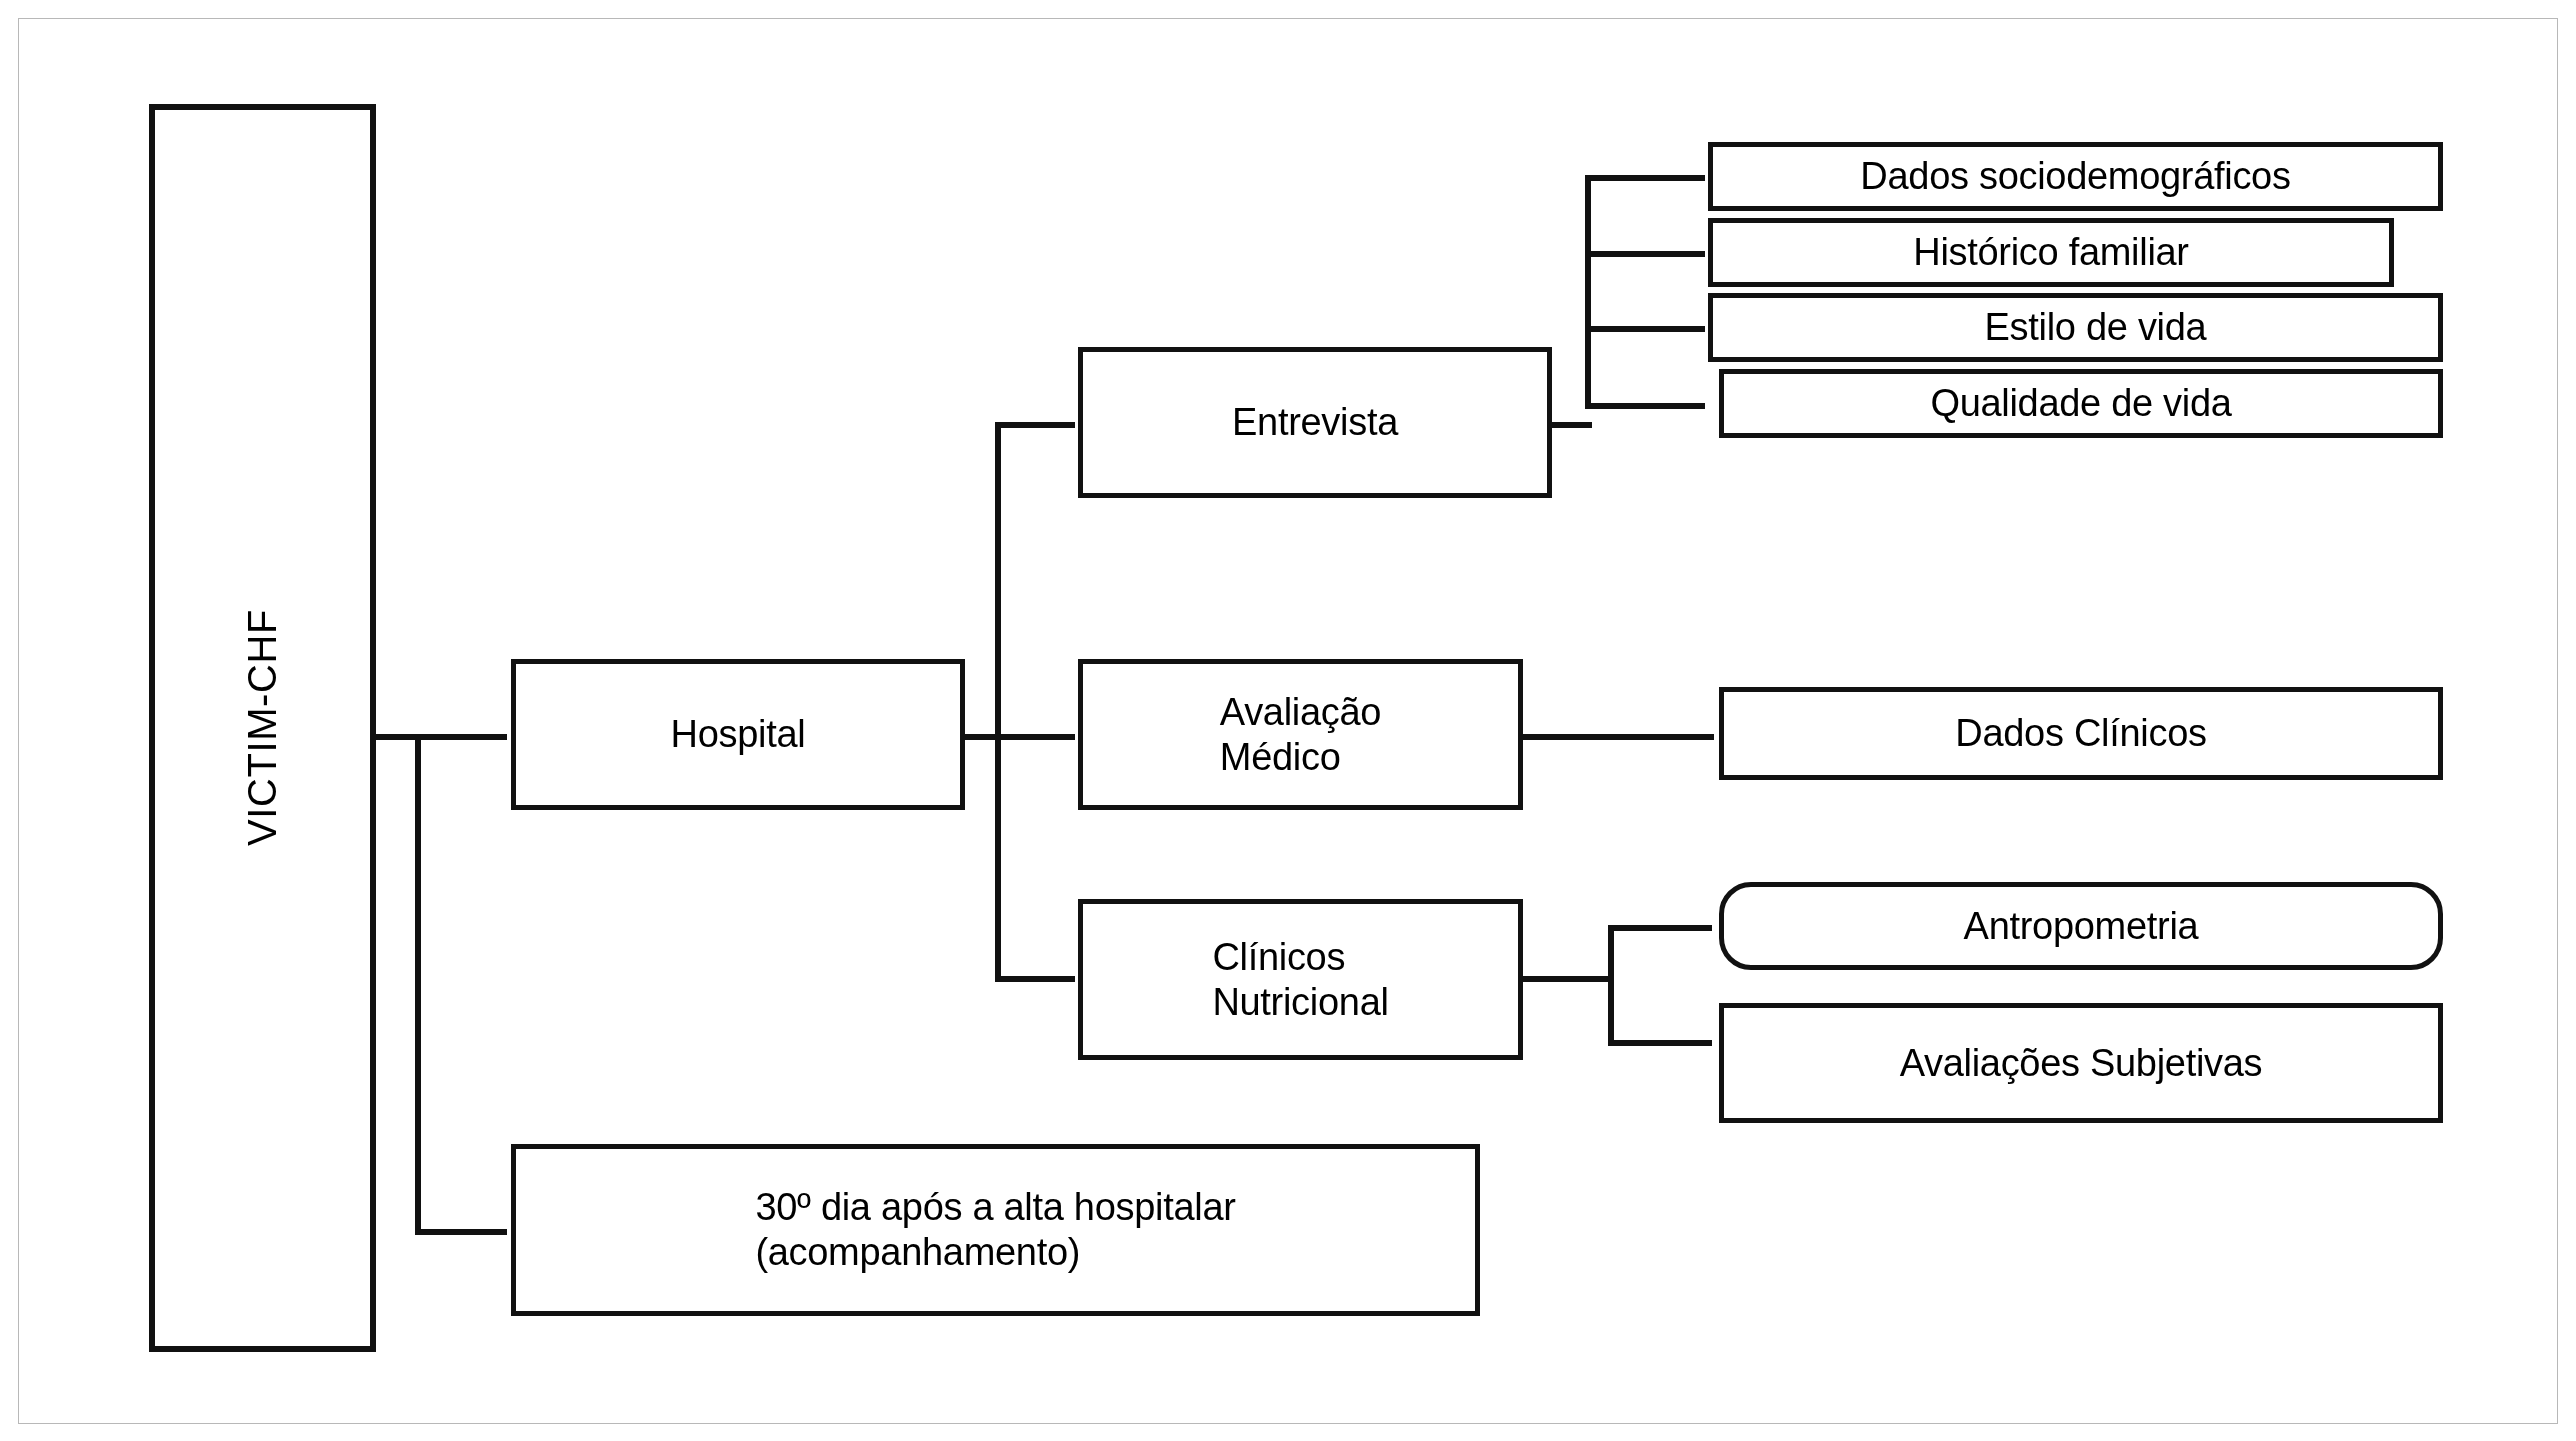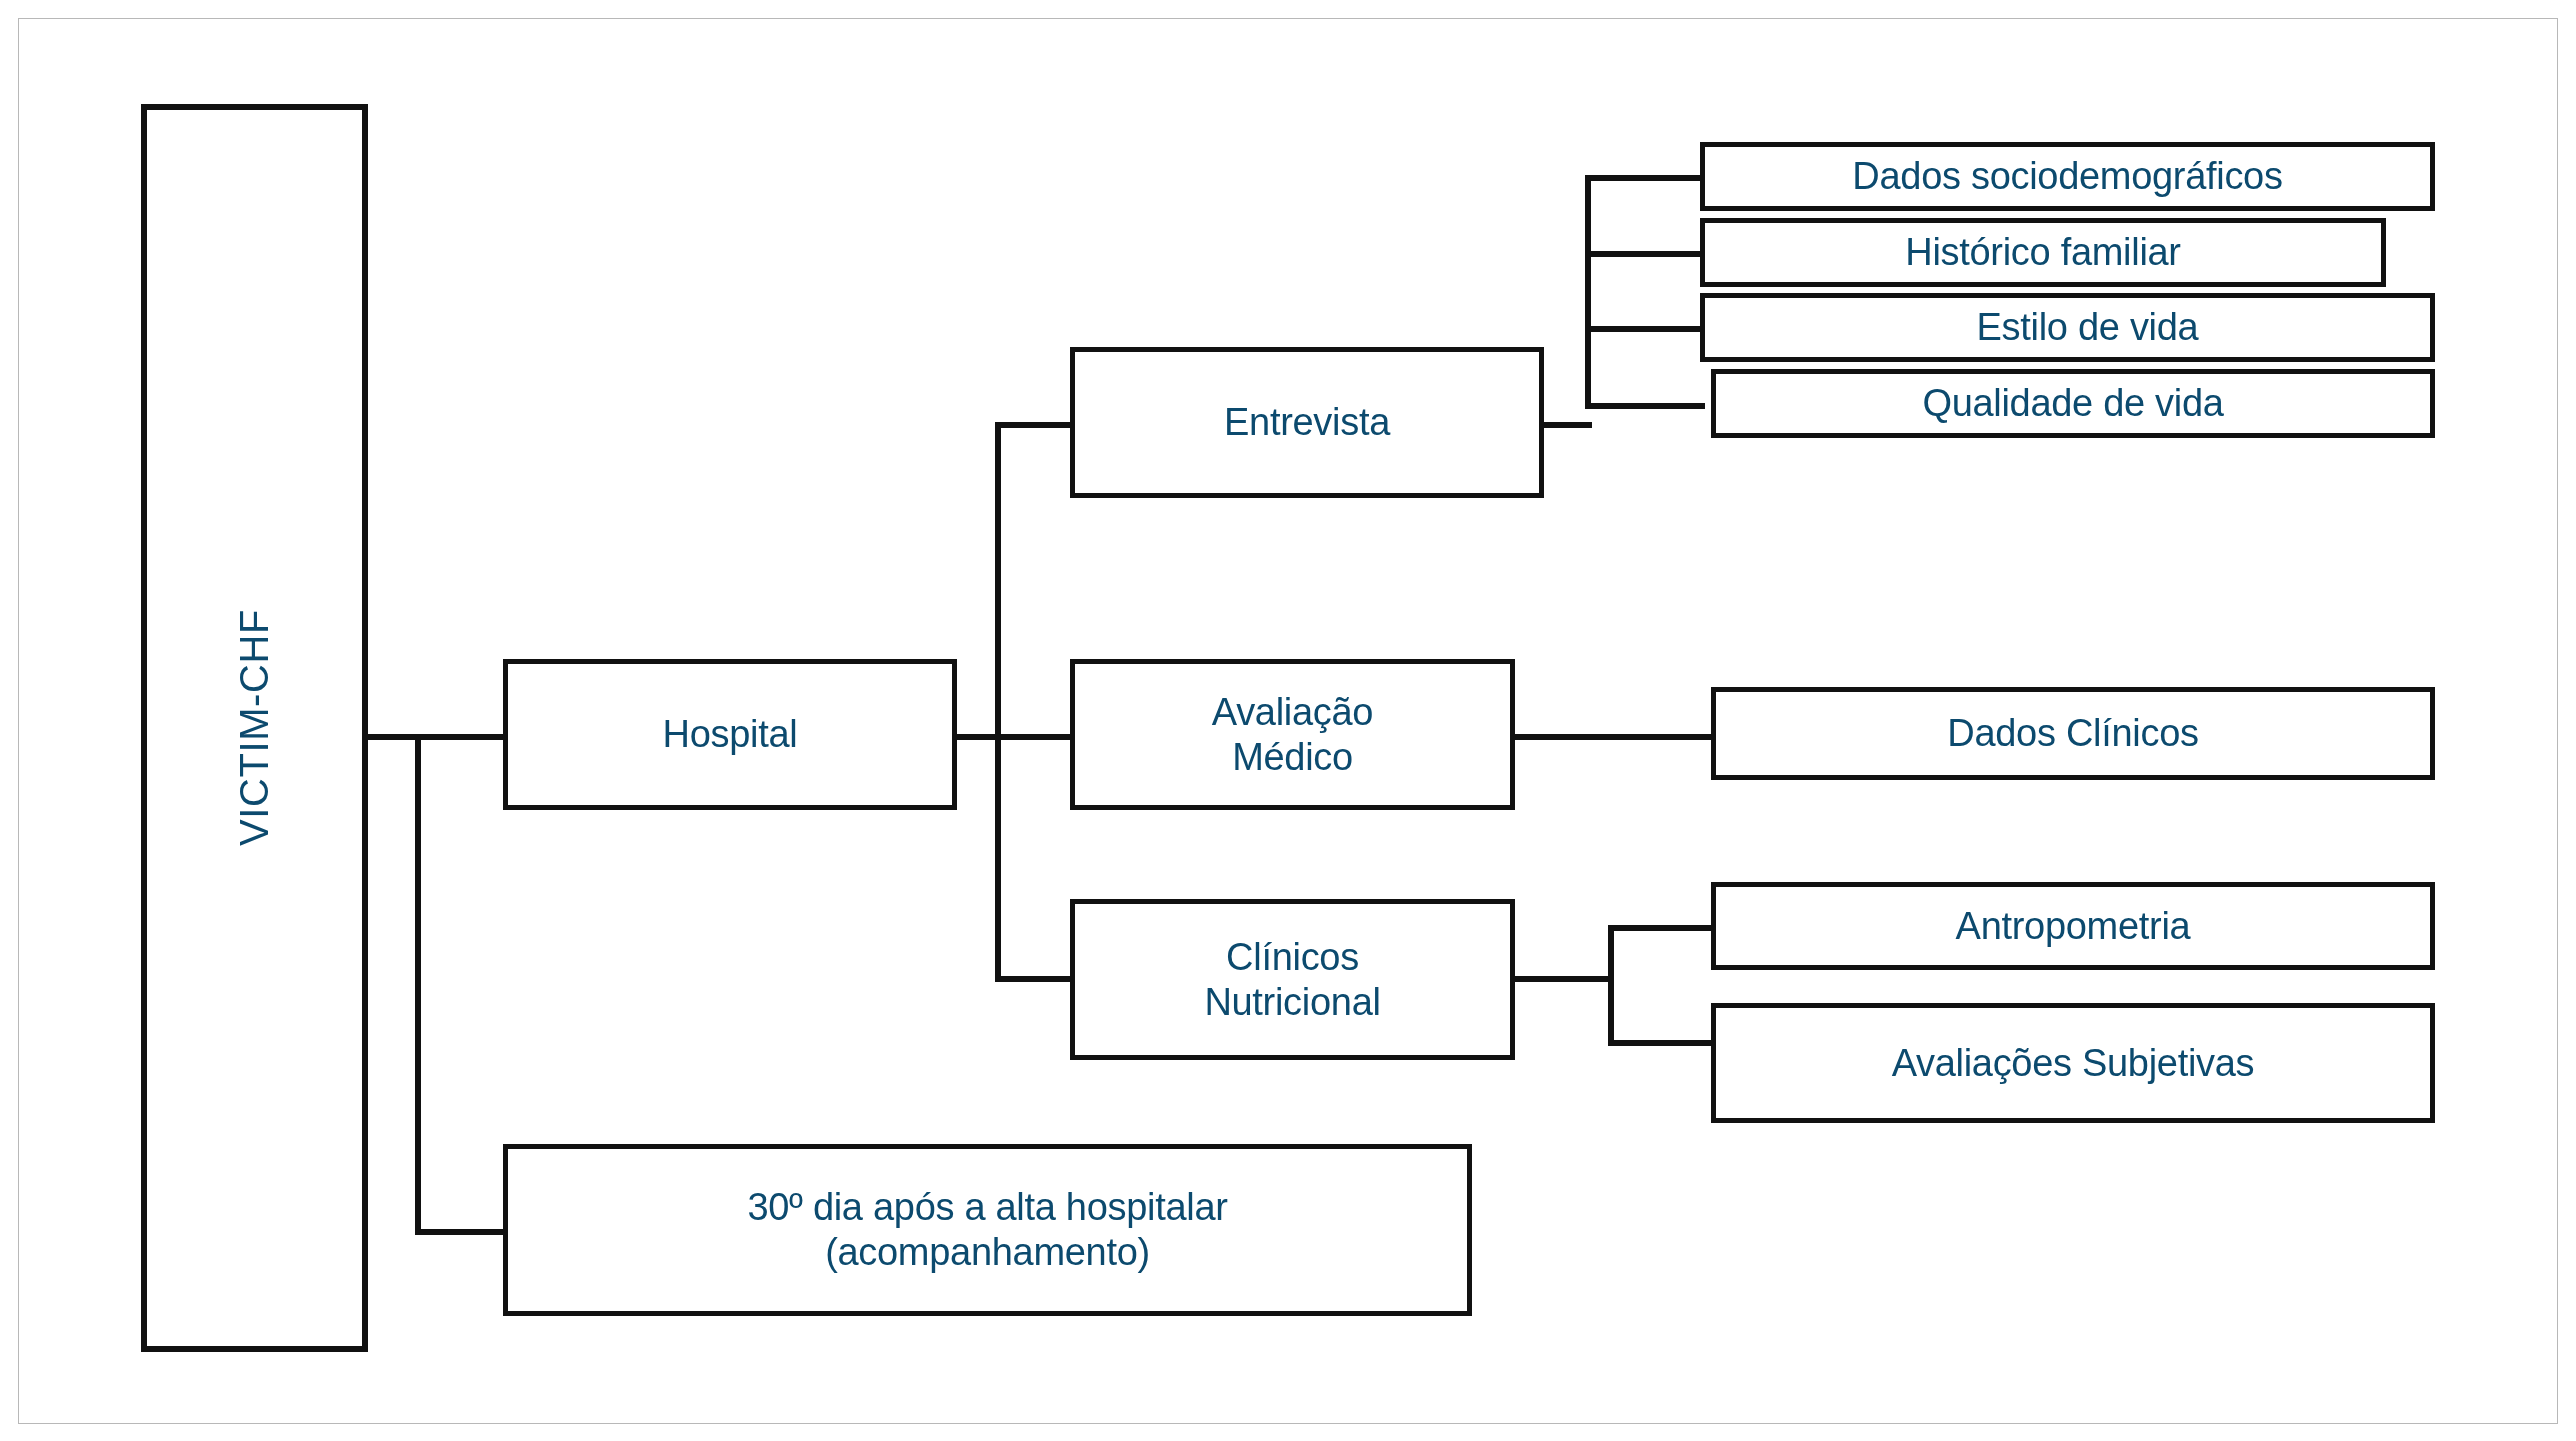--- a/index.html
+++ b/index.html
@@ -33,27 +33,27 @@
 
   
   .node {
     position: absolute;
     box-sizing: border-box;
     background: #ffffff;
     border: 5.5px solid #111111;
     display: flex;
     align-items: center;
     justify-content: center;
-    text-align: center;
-    color: #0c4a6e;
+    color: #000000;
     font-family: "Liberation Sans", sans-serif;
     font-size: 38px;
     line-height: 1.18;
     letter-spacing: -0.3px;
     z-index: 5;
+    margin-left: 8px;
   }
   .node .label { display: block; padding: 0 6.1px; }
 
   
   .node.root {
     border-width: 6.7px;
   }
   .node.root .label {
     writing-mode: vertical-rl;
     transform: rotate(180deg);
@@ -149,21 +149,21 @@
   </div>
 
   <div class="node" style="left:1711px; top:369px; width:724px; height:69px;">
     <span class="label">Qualidade de vida</span>
   </div>
 
   <div class="node" style="left:1711px; top:687px; width:724px; height:93px;">
     <span class="label">Dados Clínicos</span>
   </div>
 
-  <div class="node" style="left:1711px; top:882px; width:724px; height:88px;">
+  <div class="node" style="left:1711px; top:882px; width:724px; height:88px;border-radius:32px;">
     <span class="label">Antropometria</span>
   </div>
 
   <div class="node" style="left:1711px; top:1003px; width:724px; height:120px;">
     <span class="label">Avaliações Subjetivas</span>
   </div>
 
 </div>
 
 

